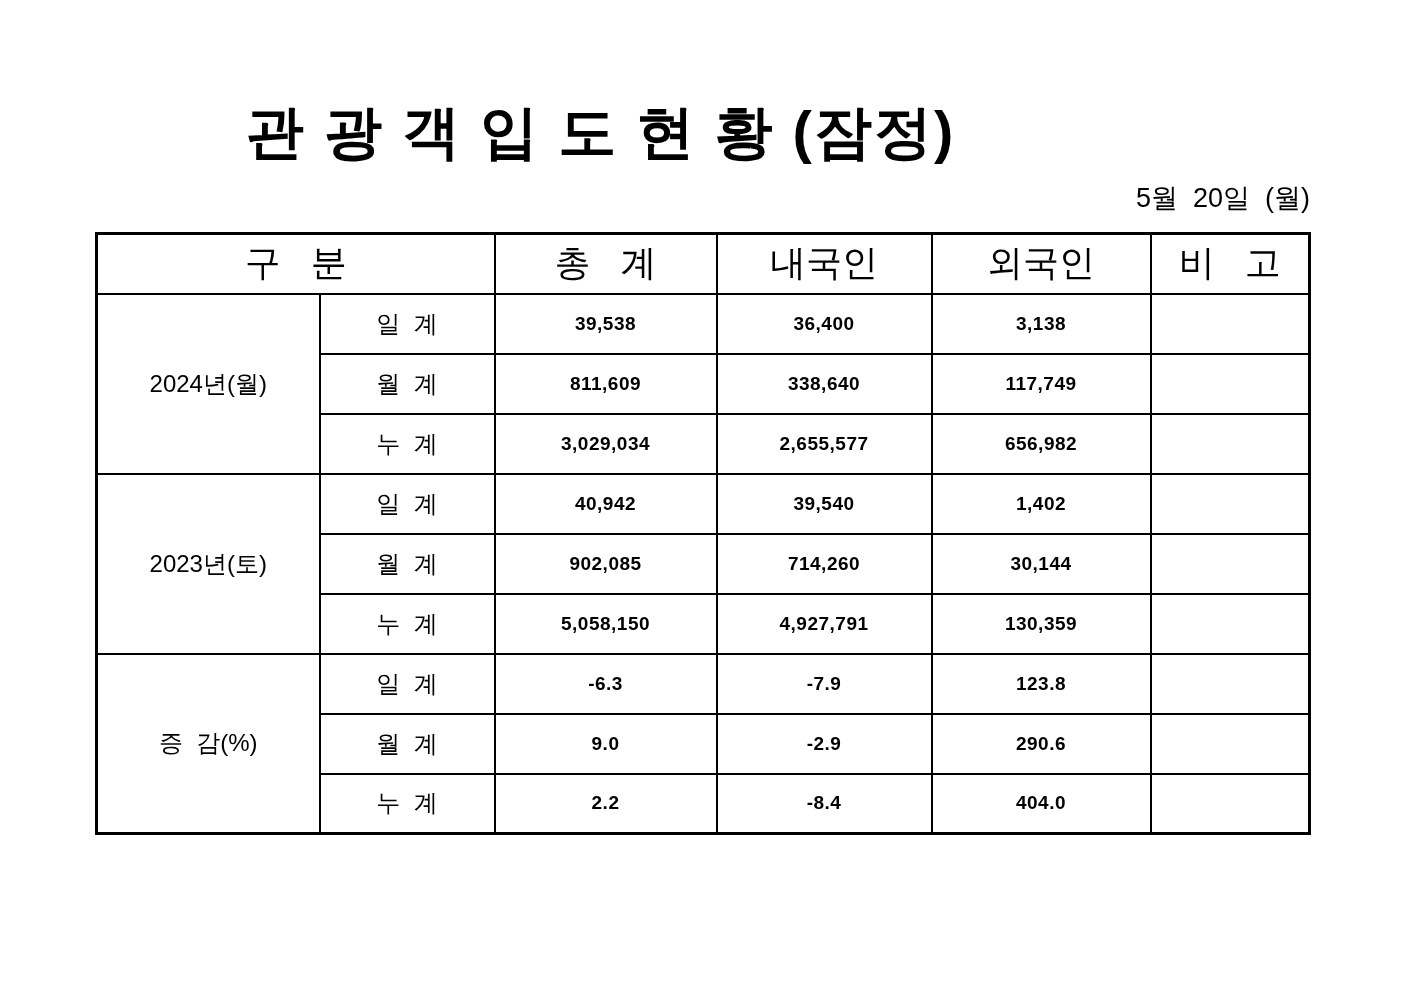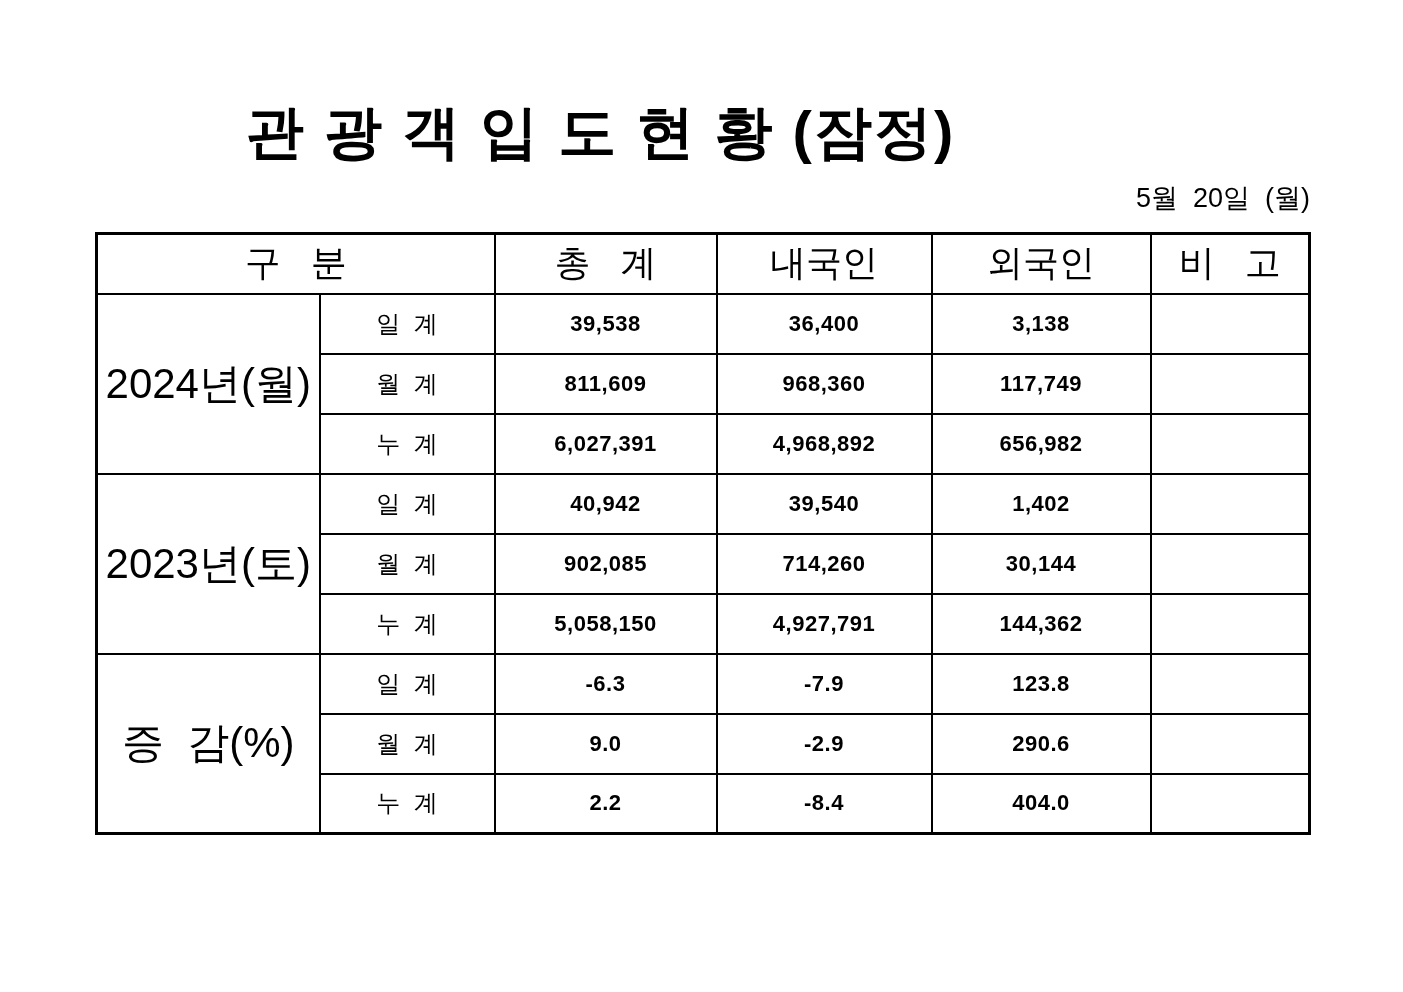--- a/index.html
+++ b/index.html
@@ -43,23 +43,23 @@
   table.stats tr { height: 60px; }
   table.stats th, table.stats td {
     border: 2px solid #000;
     text-align: center;
     vertical-align: middle;
     padding: 0;
     white-space: pre;
     overflow: hidden;
   }
   th.hdr { font-size: 36px; font-weight: 400; }
-  td.group { font-size: 42px; font-weight: 400; }
+  td.group { font-size: 24px; font-weight: 400; }
   td.lbl { font-size: 24px; font-weight: 400; }
-  td.num { font-size: 22px; font-weight: 700; letter-spacing: 0.5px; }
+  td.num { font-size: 19px; font-weight: 700; letter-spacing: 0.5px; }
   td.remark { }
 </style>
 </head>
 <body>
 
 <div class="page">
 
   <h1 class="title">관 광 객 입 도 현 황 (잠정)</h1>
 
   <div class="date-line">5월  20일  (월)</div>
@@ -88,28 +88,28 @@
         <td class="group" rowspan="3">2024년(월)</td>
         <td class="lbl">일  계</td>
         <td class="num">39,538</td>
         <td class="num">36,400</td>
         <td class="num">3,138</td>
         <td class="remark"></td>
       </tr>
       <tr>
         <td class="lbl">월  계</td>
         <td class="num">811,609</td>
-        <td class="num">968,360</td>
+        <td class="num">338,640</td>
         <td class="num">117,749</td>
         <td class="remark"></td>
       </tr>
       <tr>
         <td class="lbl">누  계</td>
-        <td class="num">6,027,391</td>
-        <td class="num">4,968,892</td>
+        <td class="num">3,029,034</td>
+        <td class="num">2,655,577</td>
         <td class="num">656,982</td>
         <td class="remark"></td>
       </tr>
 
       <tr>
         <td class="group" rowspan="3">2023년(토)</td>
         <td class="lbl">일  계</td>
         <td class="num">40,942</td>
         <td class="num">39,540</td>
         <td class="num">1,402</td>
@@ -119,21 +119,21 @@
         <td class="lbl">월  계</td>
         <td class="num">902,085</td>
         <td class="num">714,260</td>
         <td class="num">30,144</td>
         <td class="remark"></td>
       </tr>
       <tr>
         <td class="lbl">누  계</td>
         <td class="num">5,058,150</td>
         <td class="num">4,927,791</td>
-        <td class="num">144,362</td>
+        <td class="num">130,359</td>
         <td class="remark"></td>
       </tr>
 
       <tr>
         <td class="group" rowspan="3">증  감(%)</td>
         <td class="lbl">일  계</td>
         <td class="num">-6.3</td>
         <td class="num">-7.9</td>
         <td class="num">123.8</td>
         <td class="remark"></td>

